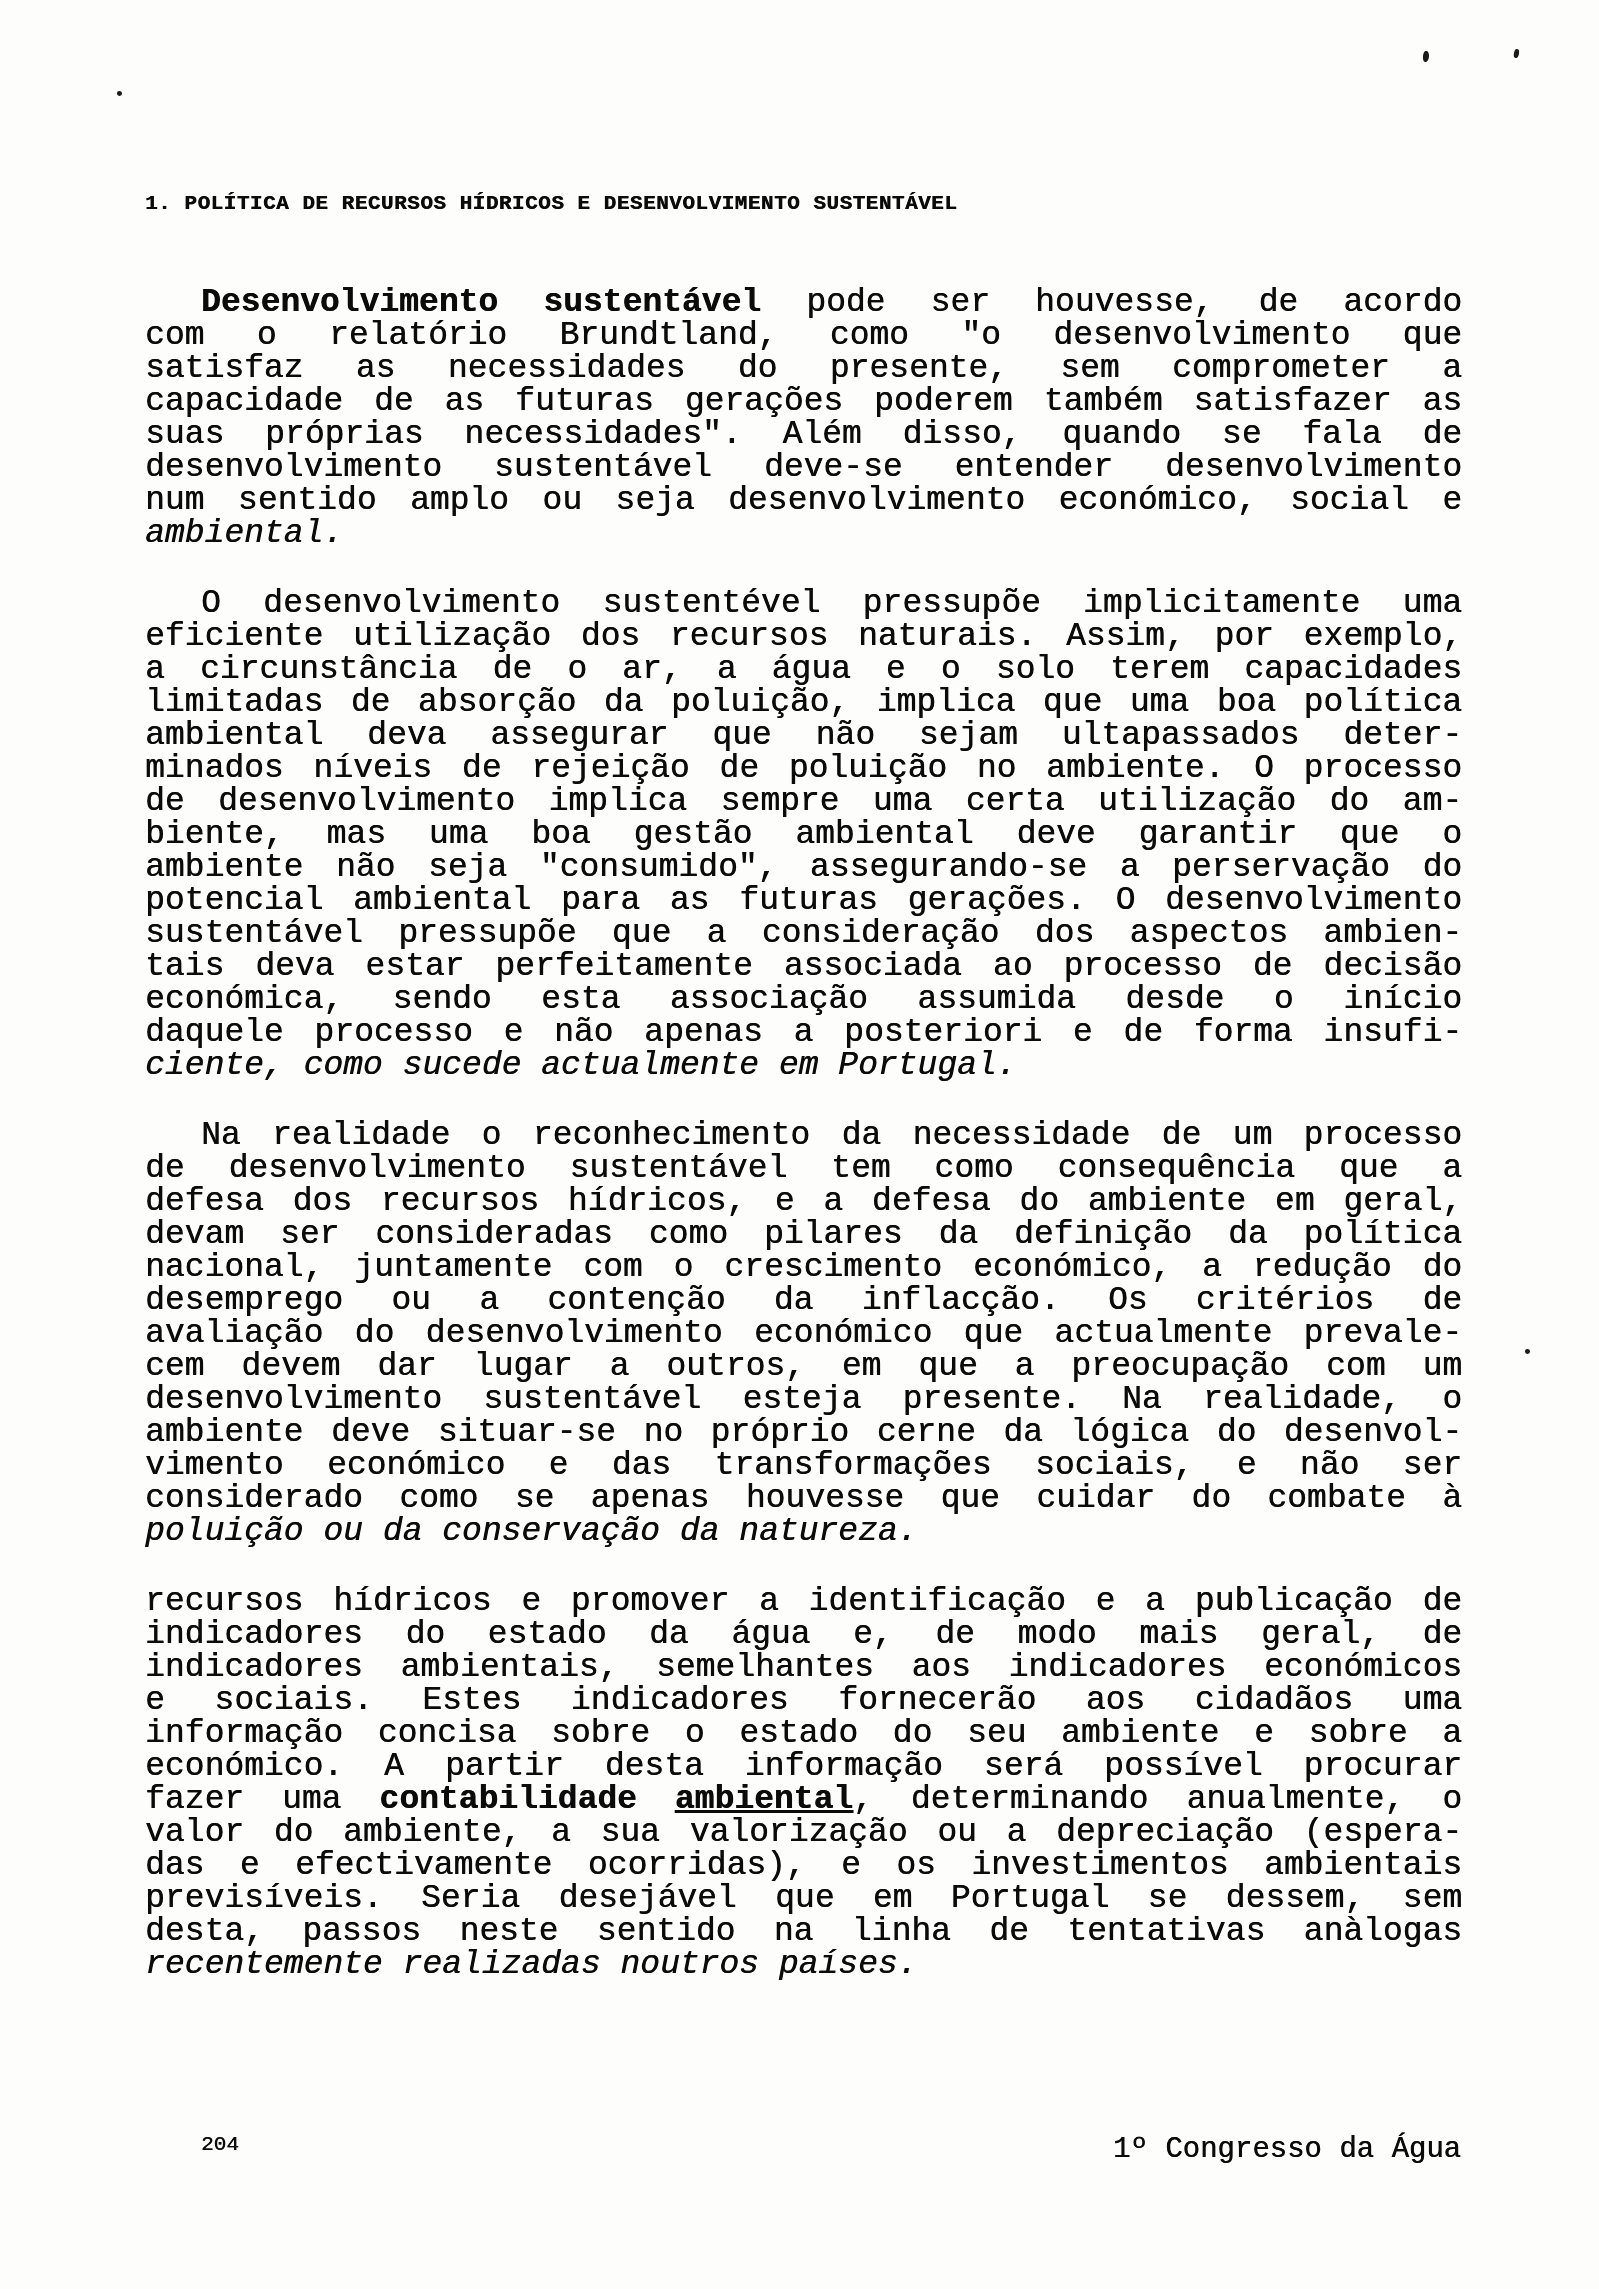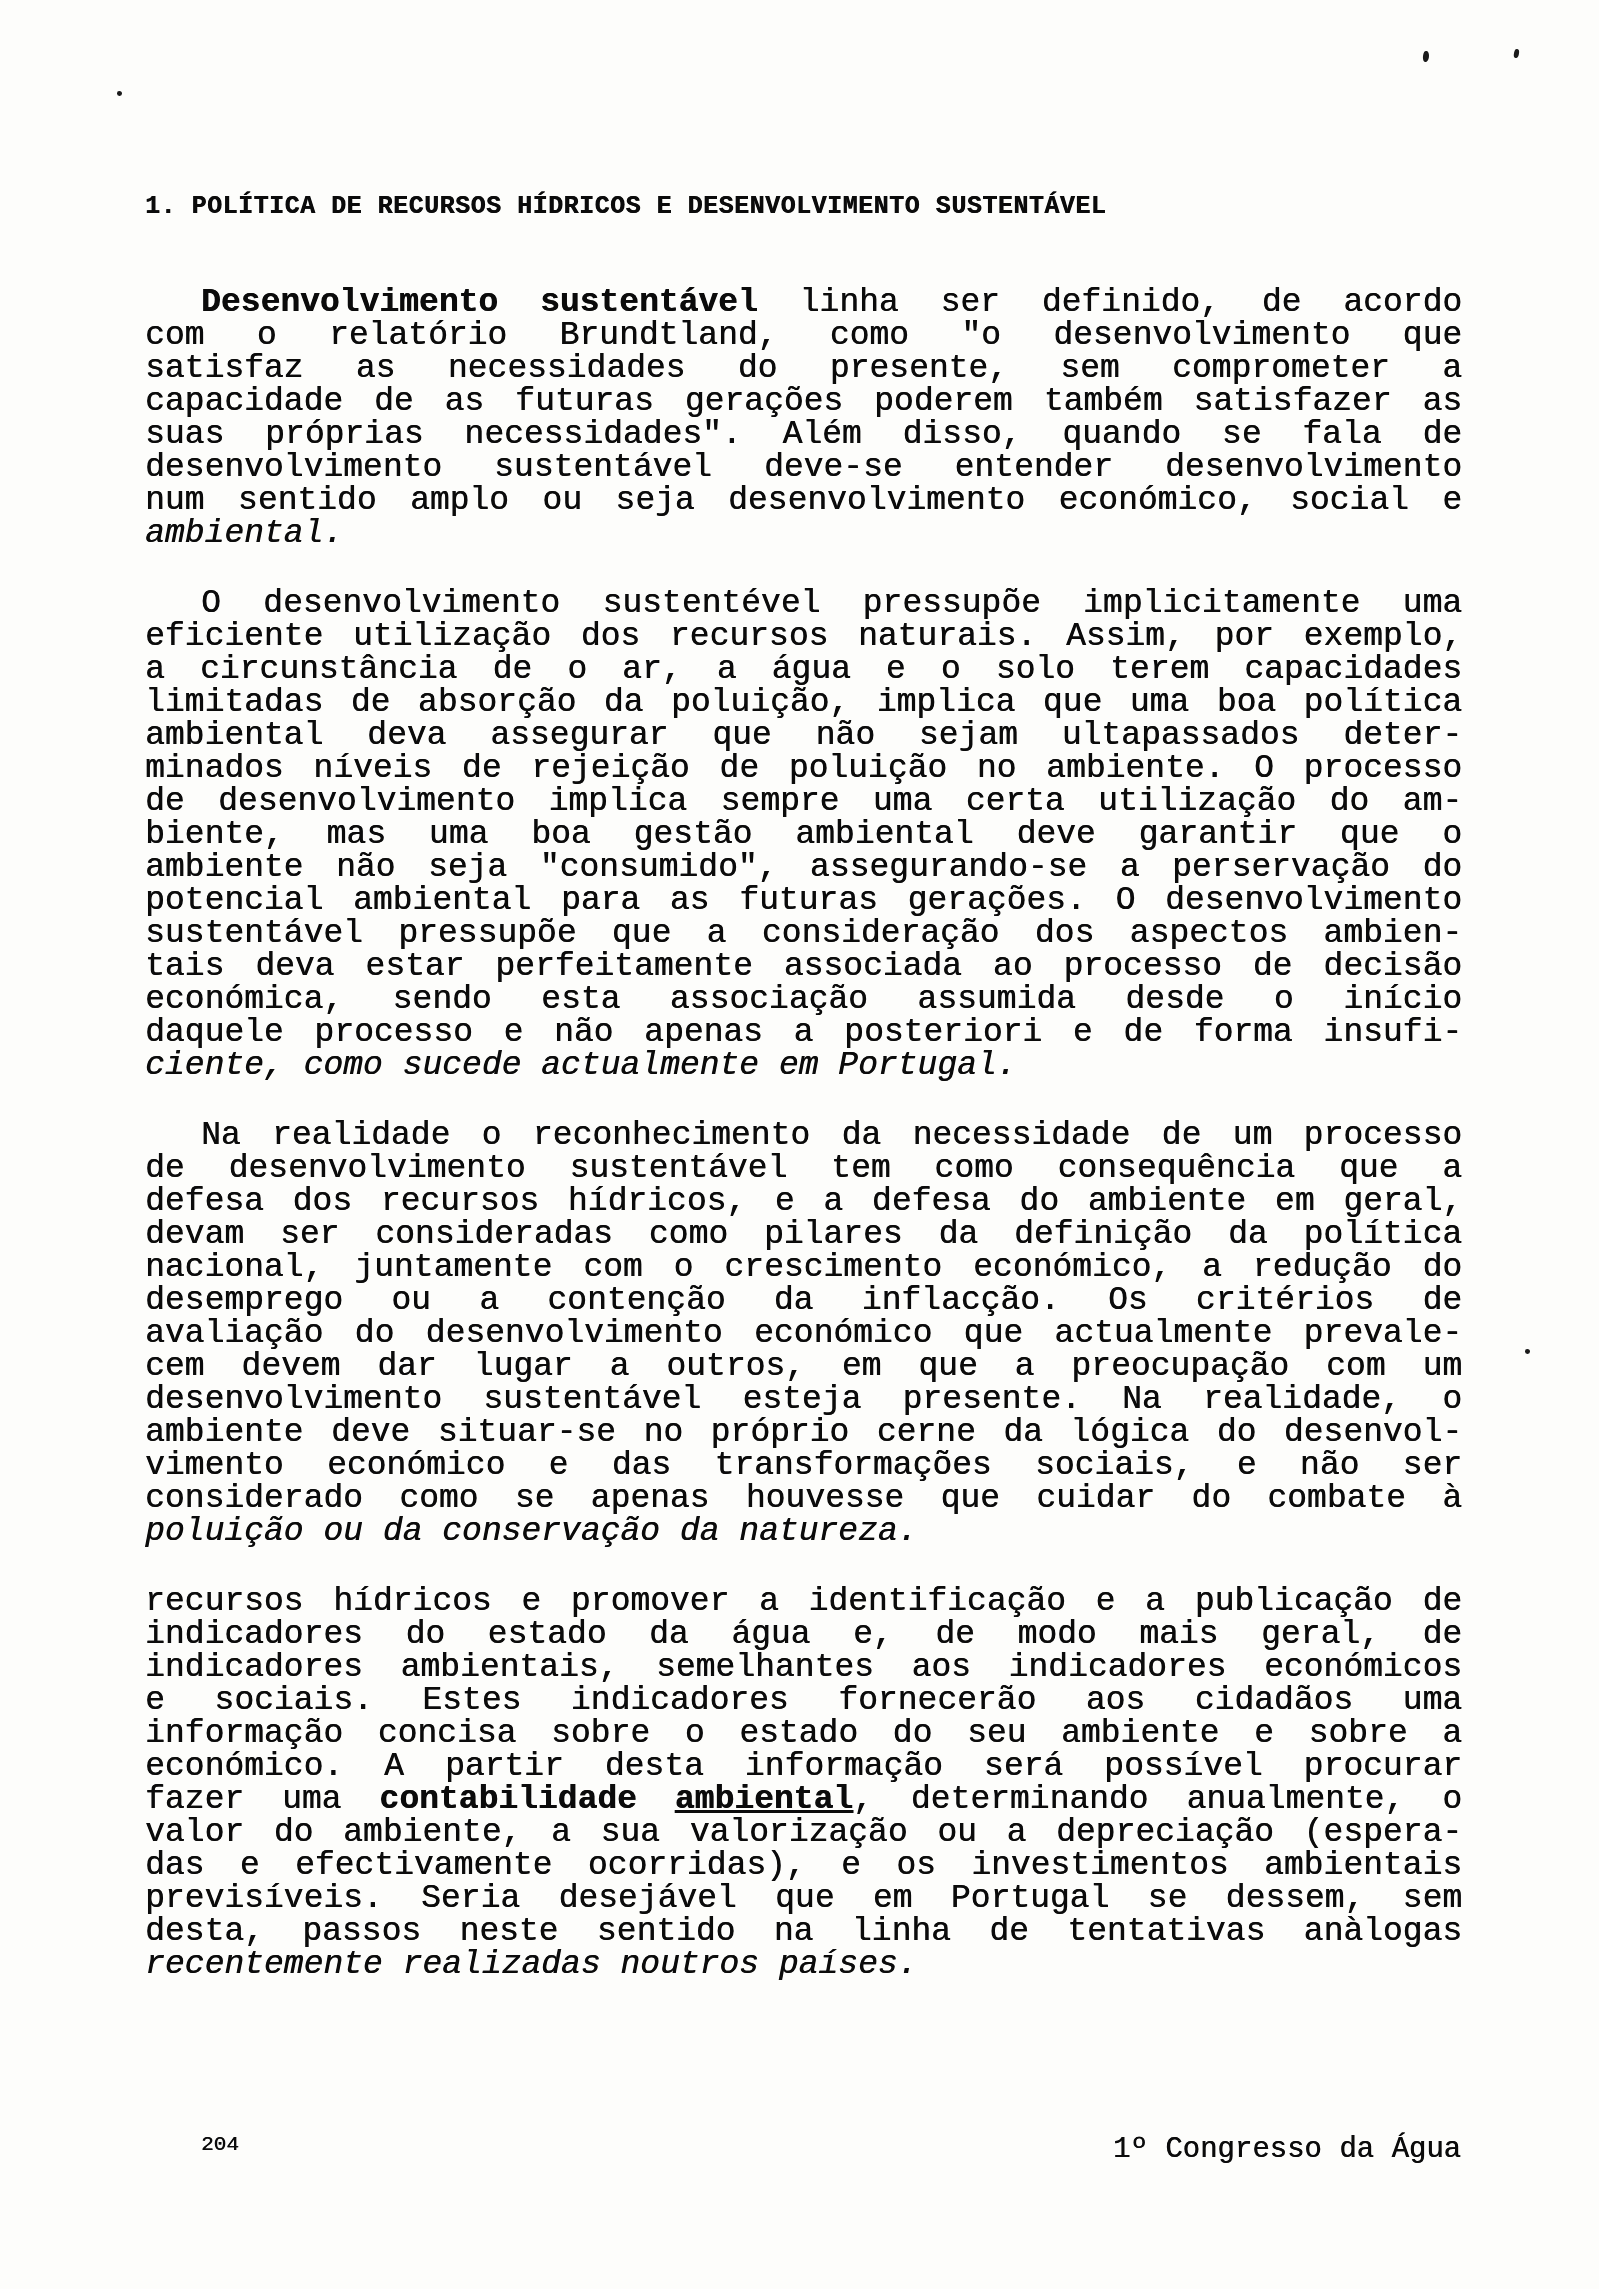--- a/index.html
+++ b/index.html
@@ -7,21 +7,21 @@
     position:relative;
     width:1600px;height:2290px;
     background:#fdfdfb;
     color:#0b0b0b;
     font-family:"Liberation Mono","DejaVu Sans Mono",monospace;
     overflow:hidden;
     text-shadow:0.5px 0 currentColor; 
   }
   .doc-title{
     position:absolute;left:145px;top:192px;
-    font-size:25px;font-weight:700;letter-spacing:0.5px;
+    font-size:21px;font-weight:700;letter-spacing:0.5px;
     white-space:nowrap;
   }
   .content{
     position:absolute;left:145px;top:286px;width:1317px;
   }
   .paragraph{margin:0 0 37px 0;}
   .pline{
     font-size:33px;line-height:33px;height:33px;
     text-align:justify;text-align-last:justify;
     overflow:visible;white-space:normal;
@@ -47,21 +47,21 @@
 <div class="page">
   <div class="speck a"></div>
   <div class="speck b"></div>
   <div class="speck c"></div>
   <div class="speck d"></div>
 
   <div class="doc-title">1. POLÍTICA DE RECURSOS HÍDRICOS E DESENVOLVIMENTO SUSTENTÁVEL</div>
 
   <div class="content">
       <div class="paragraph">
-        <div class="pline first"><span style="font-weight: 700;">Desenvolvimento sustentável</span><span> linha ser definido, de acordo</span></div>
+        <div class="pline first"><span style="font-weight: 700;">Desenvolvimento sustentável</span><span> pode ser houvesse, de acordo</span></div>
         <div class="pline"><span>com o relatório Brundtland, como "o desenvolvimento que</span></div>
         <div class="pline"><span>satisfaz as necessidades do presente, sem comprometer a</span></div>
         <div class="pline"><span>capacidade de as futuras gerações poderem também satisfazer as</span></div>
         <div class="pline"><span>suas próprias necessidades". Além disso, quando se fala de</span></div>
         <div class="pline"><span>desenvolvimento sustentável deve-se entender desenvolvimento</span></div>
         <div class="pline"><span>num sentido amplo ou seja desenvolvimento económico, social e</span></div>
         <div class="pline plast"><span>ambiental.</span></div>
       </div>
       <div class="paragraph">
         <div class="pline first"><span>O desenvolvimento sustentével pressupõe implicitamente uma</span></div>

